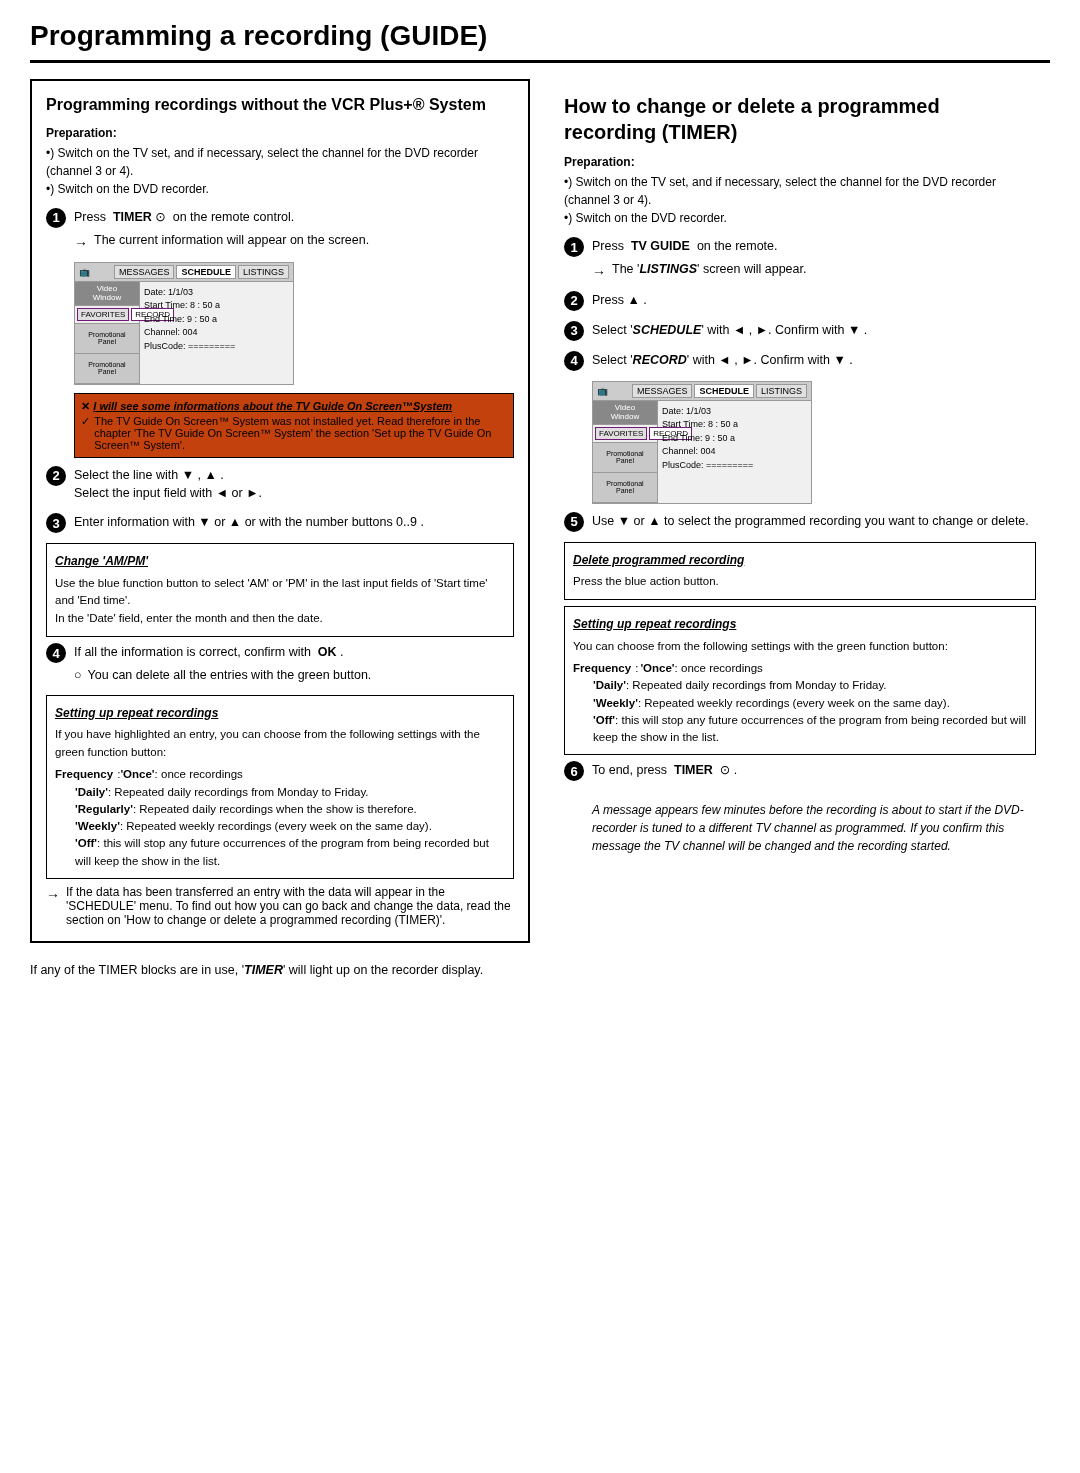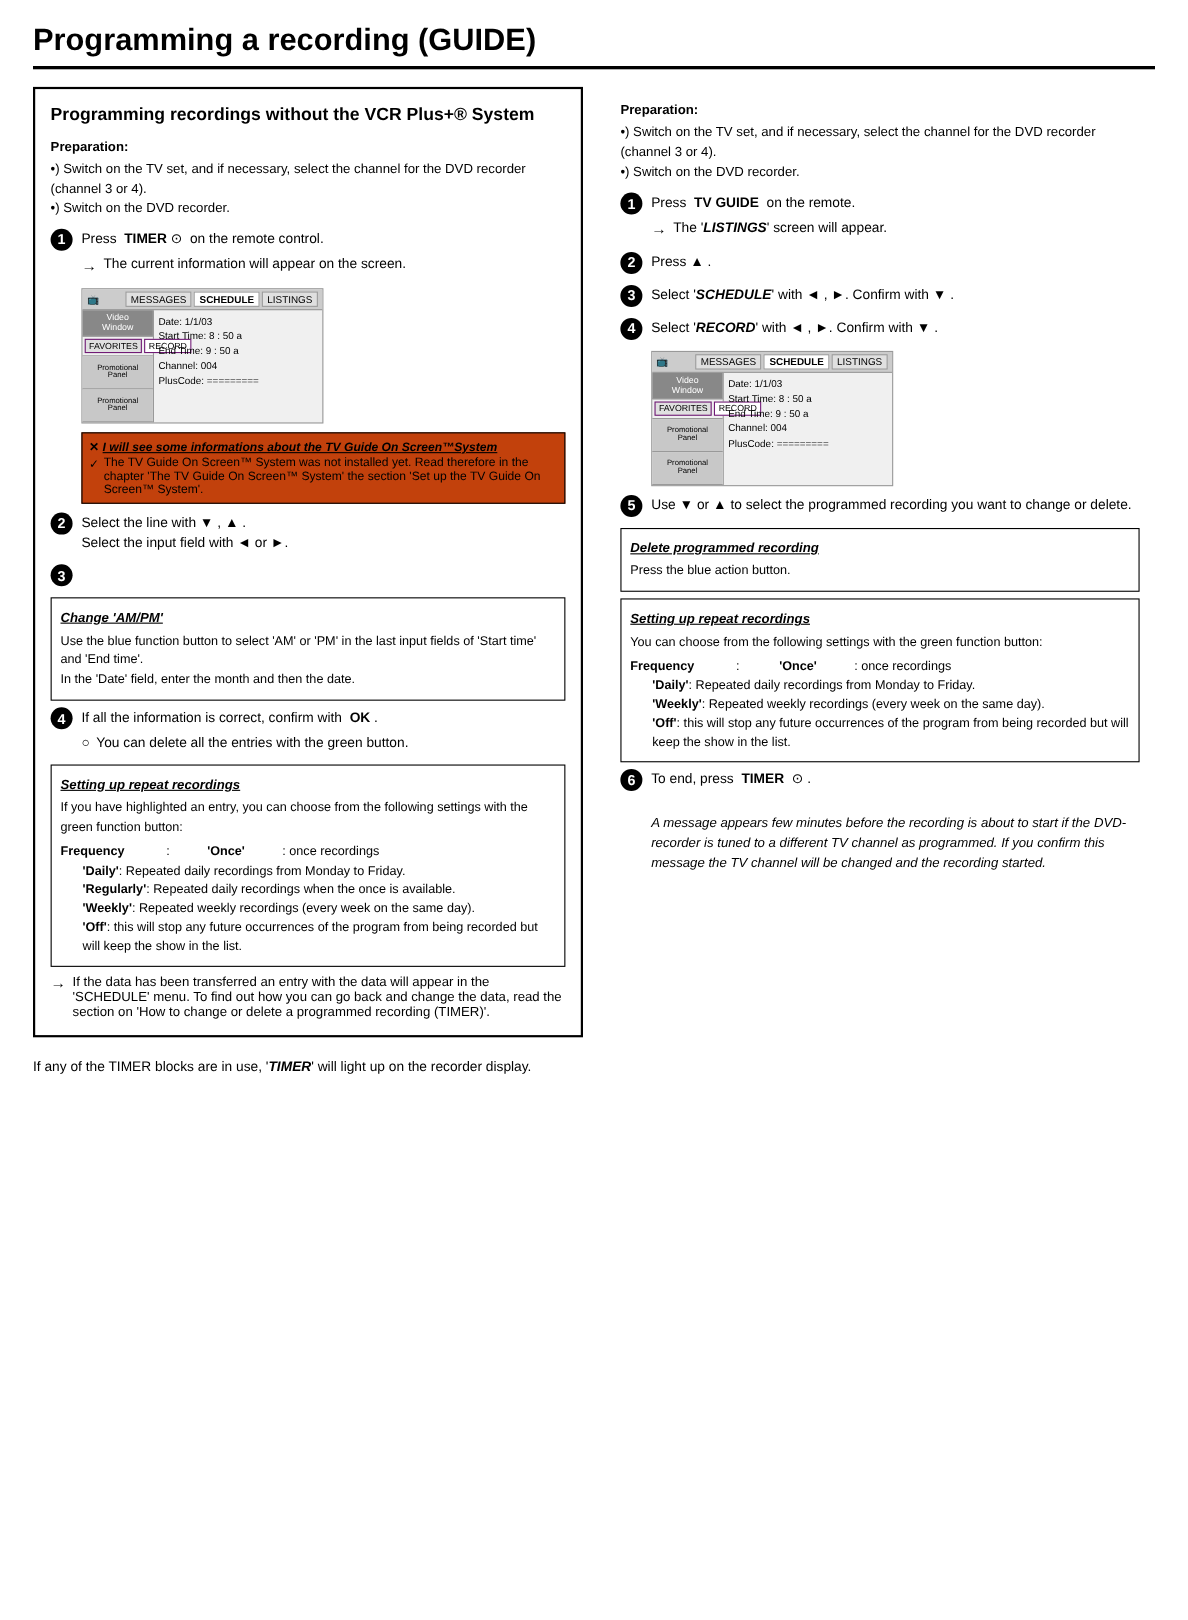--- a/index.html
+++ b/index.html
@@ -203,21 +203,20 @@
       font-style: italic;
       font-weight: bold;
       text-decoration: underline;
       margin-bottom: 4px;
       font-size: 12px;
     }
     .frequency-row {
       display: flex;
       align-items: flex-start;
       margin-top: 4px;
-      gap: 34px;
     }
     .freq-label {
       font-weight: bold;
       margin-right: 4px;
       white-space: nowrap;
     }
     .indent-item {
       margin-left: 20px;
       font-size: 11.5px;
       line-height: 1.5;
@@ -310,20 +309,23 @@
     <div class="step">
       <div class="step-number">2</div>
       <div class="step-content">
         <span>Select the line with ▼ , ▲ .</span><br>
         <span>Select the input field with ◄ or ►.</span>
       </div>
     </div>
 
     <div class="step">
       <div class="step-number">3</div>
+      <div class="step-content">
+        <span>Enter information with ▼ or ▲ or with the number buttons 0..9 .</span>
+      </div>
     </div>
 
     <div class="inner-box">
       <div class="inner-box-title">Change 'AM/PM'</div>
       <div>Use the blue function button to select 'AM' or 'PM' in the last input fields of 'Start time' and 'End time'.</div>
       <div>In the 'Date' field, enter the month and then the date.</div>
     </div>
 
     <div class="step">
       <div class="step-number">4</div>
@@ -342,37 +344,38 @@
       <div class="frequency-row">
         <span class="freq-label">Frequency</span>
         <span> : </span>
         <span style="font-weight:bold;">'Once'</span>
         <span>: once recordings</span>
       </div>
       <div class="indent-item">
         <strong>'Daily'</strong><span>: Repeated daily recordings from Monday to Friday.</span>
       </div>
       <div class="indent-item">
-        <strong>'Regularly'</strong><span>: Repeated daily recordings when the once is available.</span>
+        <strong>'Regularly'</strong><span>: Repeated daily recordings when the show is therefore.</span>
       </div>
       <div class="indent-item">
         <strong>'Weekly'</strong><span>: Repeated weekly recordings (every week on the same day).</span>
       </div>
       <div class="indent-item">
         <strong>'Off'</strong><span>: this will stop any future occurrences of the program from being recorded but will keep the show in the list.</span>
       </div>
     </div>
 
     <div class="footer-arrow">
       <span class="arrow">→</span>
       <span>If the data has been transferred an entry with the data will appear in the 'SCHEDULE' menu. To find out how you can go back and change the data, read the section on 'How to change or delete a programmed recording (TIMER)'.</span>
     </div>
   </div>
 
   <div class="right-section">
+    <h2>How to change or delete a programmed recording (TIMER)</h2>
 
     <div class="preparation-label">Preparation:</div>
     <div class="prep-text">
       •) Switch on the TV set, and if necessary, select the channel for the DVD recorder (channel 3 or 4).<br>
       •) Switch on the DVD recorder.
     </div>
 
     <div class="step">
       <div class="step-number">1</div>
       <div class="step-content">

